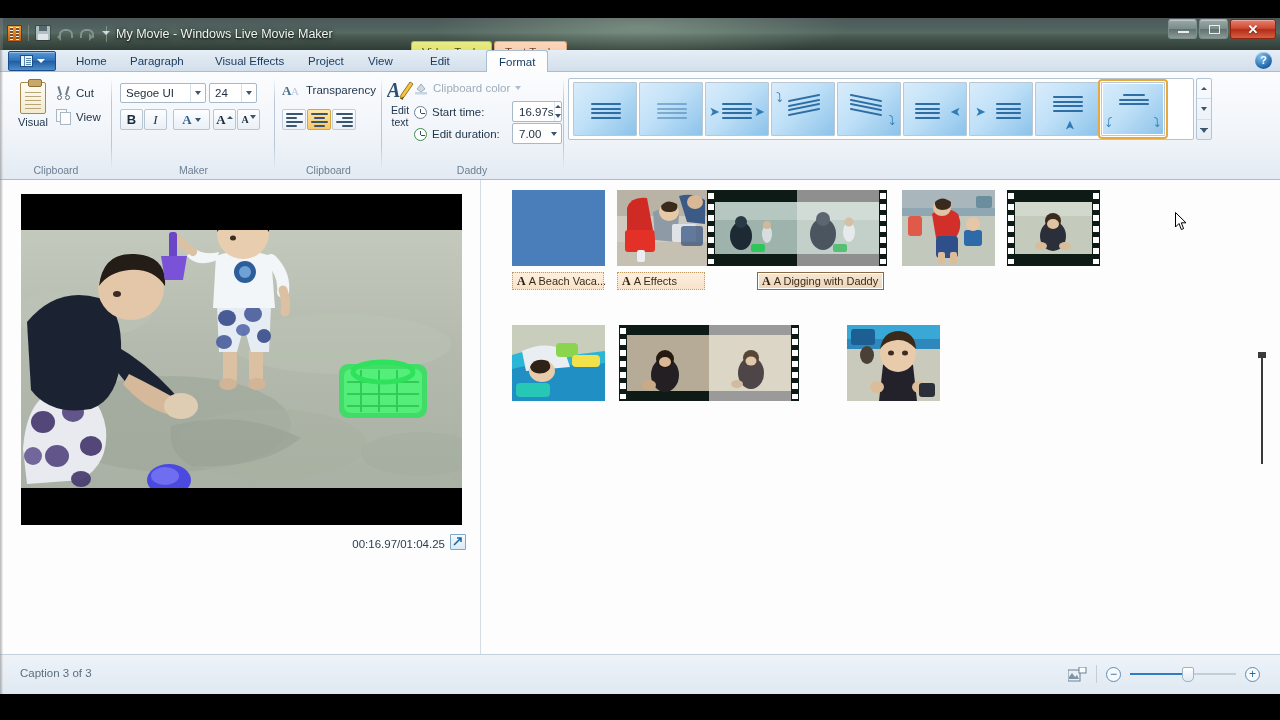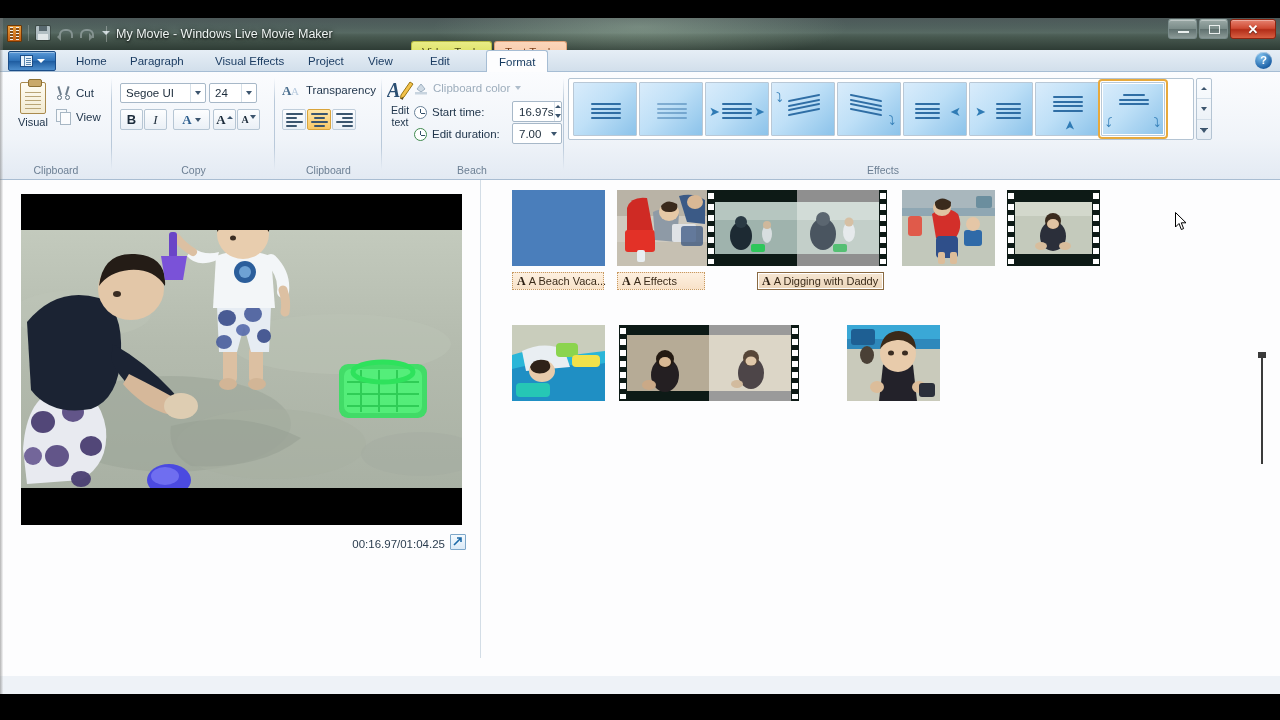--- a/index.html
+++ b/index.html
@@ -546,21 +546,21 @@
 
       <div class="fbtn boxed" style="left:101px; top:37px; width:23px; height:21px">
         <span style="font-size:13px; font-weight:bold; font-family:'Liberation Serif',serif">A</span>
         <i class="caret-up" style="margin-left:1px; margin-bottom:5px"></i>
       </div>
       <div class="fbtn boxed" style="left:125px; top:37px; width:23px; height:21px">
         <span style="font-size:10px; font-weight:bold; font-family:'Liberation Serif',serif">A</span>
         <i class="caret-dn" style="margin-left:1px; margin-bottom:5px"></i>
       </div>
 
-      <div class="grp-label">Copy</div>
+      <div class="grp-label">Maker</div>
       <div class="grp-sep" style="left:162px"></div>
     </div>
 
     <div class="grp" id="g-para">
       <div style="position:absolute; left:7px; top:11px; display:flex; align-items:center; gap:5px; font-size:11.5px; color:#22374d">
         <span class="ico-transp">
           <svg width="19" height="14" viewBox="0 0 19 14">
             <text x="0" y="12" font-family="Liberation Serif, serif" font-size="13" font-weight="bold" fill="#4a6e8e">A</text>
             <text x="9" y="12" font-family="Liberation Serif, serif" font-size="11" fill="#b6cade">A</text>
           </svg>
@@ -641,21 +641,21 @@
         <span class="ico-clock green"></span>
         <span>Edit duration:</span>
       </div>
       <div class="spin" style="left:130px; top:51px; width:50px; height:21px">
         <span class="sval">7.00</span>
         <span style="width:14px;display:flex;align-items:center;justify-content:center">
               <i class="caret-dn"></i>
             </span>
       </div>
 
-      <div class="grp-label" style="left:20px; right:auto; width:140px">Beach</div>
+      <div class="grp-label" style="left:20px; right:auto; width:140px">Daddy</div>
       <div class="grp-sep" style="left:181px"></div>
     </div>
 
     <div class="grp" id="g-eff">
       <div id="eff-frame">
 
         <div class="eff-cell">
           <div class="eff-lines" style="left:17px; top:20px">
             <span style="width:30px"></span>
                 <span style="width:30px"></span>
@@ -751,21 +751,20 @@
             </div>
         <div>
               <i class="caret-dn"></i>
             </div>
         <div>
           <span style="display:block;width:8px;height:1px;background:#3c556e;margin-bottom:1px"></span>
           <i class="caret-dn" style="position:absolute;margin-top:4px"></i>
         </div>
       </div>
 
-      <div class="grp-label" style="left:0; width:638px">Effects</div>
     </div>
   </div>
 
   <div id="main">
 
     <div id="preview-pane">
       <div id="video">
         <svg width="441" height="331" viewBox="0 0 441 331">
           <rect width="441" height="331" fill="#000"></rect>
 
@@ -1044,20 +1043,40 @@
               <rect x="72" y="58" width="16" height="14" rx="3" fill="#2b2f3a"></rect>
             </svg>
           </div>
         </div>
       </div>
 
       <div id="playhead"></div>
     </div>
   </div>
 
+  <div id="statusbar">
+    <div id="status-text">Caption 3 of 3</div>
+    <div id="zoom-ctrls">
+      <div class="ico-storyboard-view">
+        <svg width="19" height="15" viewBox="0 0 19 15">
+          <rect x="0" y="3" width="12" height="11" fill="#e9eff5" stroke="#6a8196" stroke-width="1"></rect>
+          <path d="M1 10 L4 6 L7 10 L9 8 L11 12 L1 12 Z" fill="#7d93a6"></path>
+          <rect x="11" y="0" width="7" height="6" fill="#fbfdff" stroke="#6a8196" stroke-width="1"></rect>
+        </svg>
+      </div>
+      <div class="sb-sep"></div>
+      <div class="zcircle">−</div>
+      <div id="ztrack">
+        <div class="zbar"></div>
+        <div class="zfill"></div>
+        <div class="zthumb"></div>
+      </div>
+      <div class="zcircle">+</div>
+    </div>
+  </div>
 
   <div class="lb"></div>
 </div>
 
 <div id="cursor">
   <svg width="12" height="19" viewBox="0 0 12 19">
     <path d="M0.5 0.5 L0.5 15 L4 11.5 L6.3 17.5 L8.6 16.6 L6.3 10.8 L11 10.8 Z" fill="#ffffff" stroke="#000000" stroke-width="1"></path>
   </svg>
 </div>
 </div>

